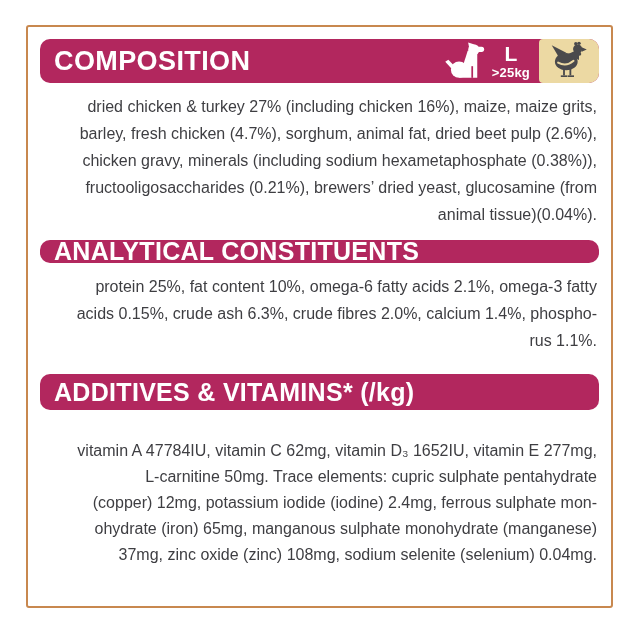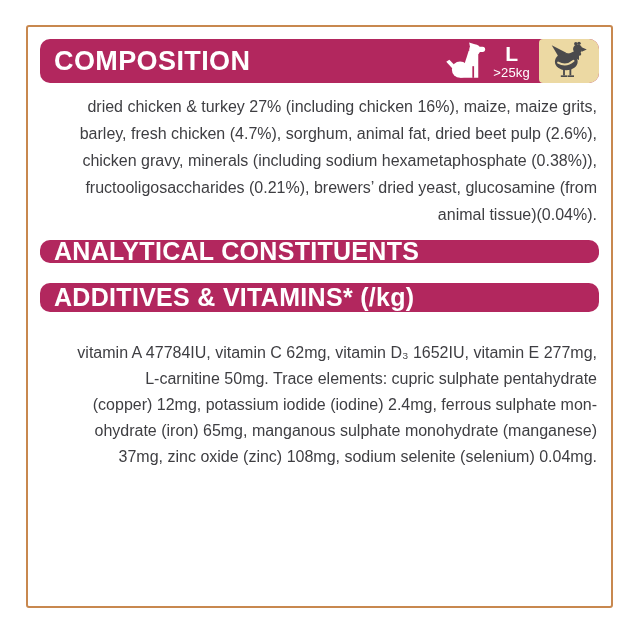--- a/index.html
+++ b/index.html
@@ -74,39 +74,39 @@
     align-items: center;
     line-height: 1;
     margin: 0 9px 0 5px;
   }
   .size-letter {
     font-size: 21px;
     font-weight: bold;
   }
   .size-weight {
     font-size: 13px;
-    font-weight: normal;
+    font-weight: bold;
     margin-top: 2px;
     letter-spacing: 0.2px;
   }
   .flavor-box {
     width: 60px;
     align-self: stretch;
     background: #ecd9a3;
     border-radius: 4px 10px 10px 4px;
     display: flex;
     align-items: center;
     justify-content: center;
   }
   .bar-analytical {
     height: 23px;
     margin-top: 12px;
   }
   .bar-additives {
-    height: 29px;
+    height: 36px;
     margin-top: 20px;
   }
   .body-text {
     font-size: 16px;
     line-height: 27px;
     color: #3e3e42;
     white-space: pre-line;
     margin: 10px 2px 0 2px;
     text-align: right;
   }
@@ -175,20 +175,23 @@
     <p class="body-text">dried chicken &amp; turkey 27% (including chicken 16%), maize, maize grits,
 barley, fresh chicken (4.7%), sorghum, animal fat, dried beet pulp (2.6%),
 chicken gravy, minerals (including sodium hexametaphosphate (0.38%)),
 fructooligosaccharides (0.21%), brewers’ dried yeast, glucosamine (from
 animal tissue)(0.04%).</p>
 
     <div class="bar bar-analytical">
       <span class="bar-title-md">ANALYTICAL CONSTITUENTS</span>
     </div>
 
+    <p class="body-text">protein 25%, fat content 10%, omega-6 fatty acids 2.1%, omega-3 fatty
+acids 0.15%, crude ash 6.3%, crude fibres 2.0%, calcium 1.4%, phospho-
+rus 1.1%.</p>
 
     <div class="bar bar-additives">
       <span class="bar-title-md">ADDITIVES &amp; VITAMINS* (/kg)</span>
     </div>
 
     <p class="body-text tight">vitamin A 47784IU, vitamin C 62mg, vitamin D₃ 1652IU, vitamin E 277mg,
 L-carnitine 50mg. Trace elements: cupric sulphate pentahydrate
 (copper) 12mg, potassium iodide (iodine) 2.4mg, ferrous sulphate mon-
 ohydrate (iron) 65mg, manganous sulphate monohydrate (manganese)
 37mg, zinc oxide (zinc) 108mg, sodium selenite (selenium) 0.04mg.</p>

